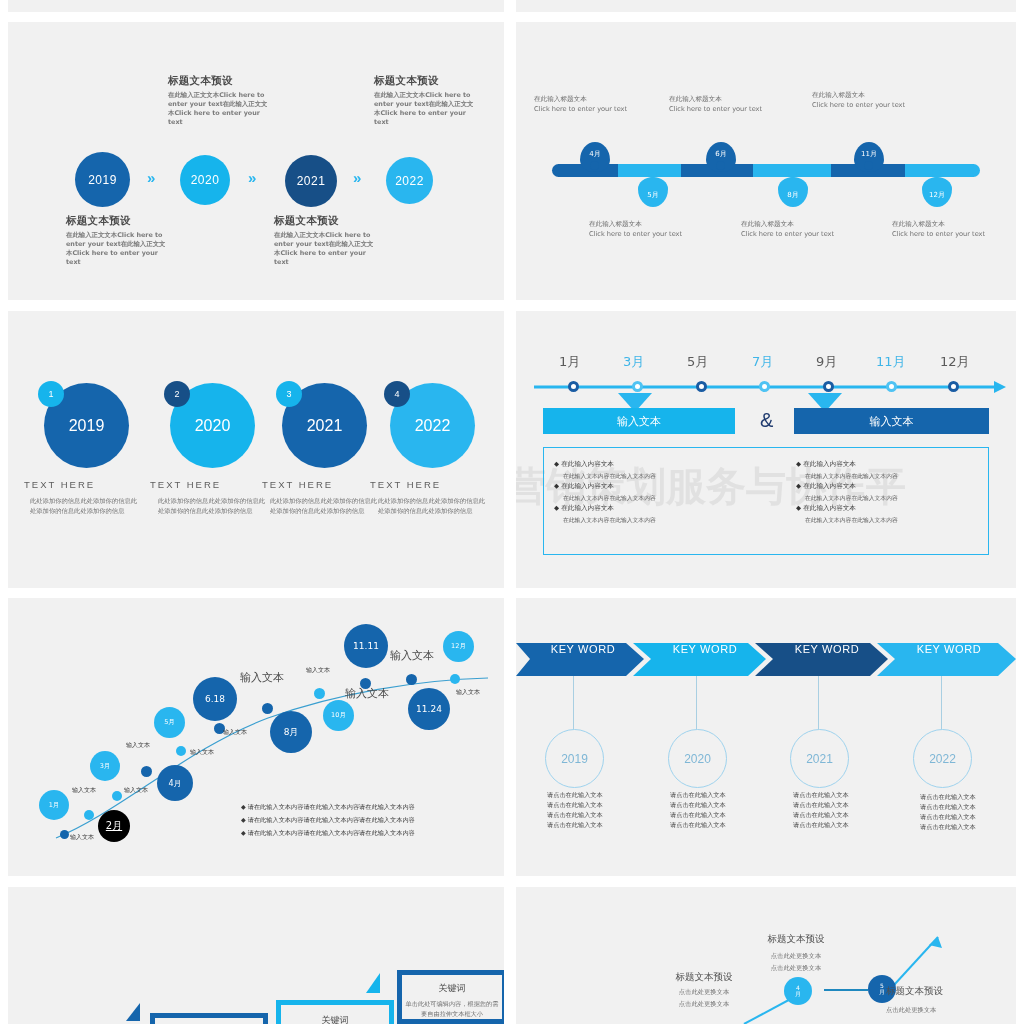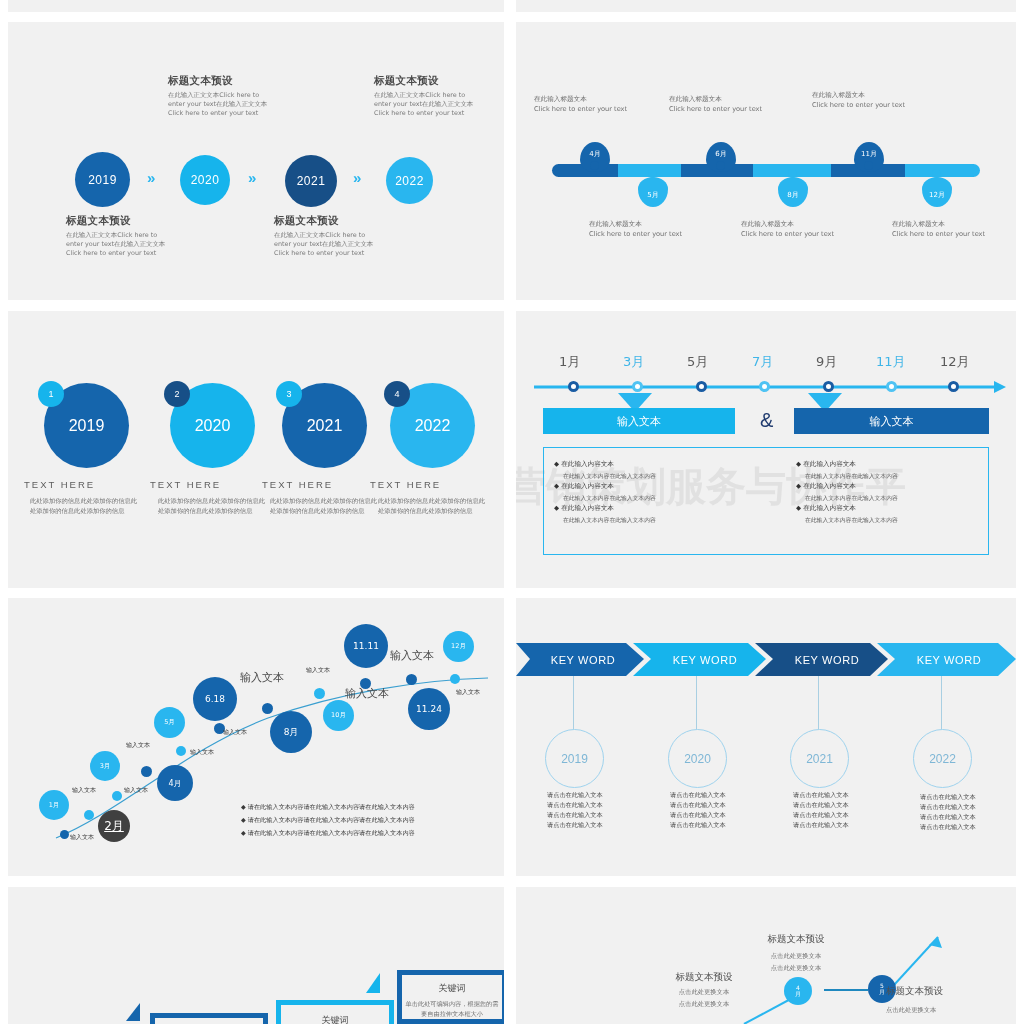--- a/index.html
+++ b/index.html
@@ -17,21 +17,21 @@
   .p4{left:516px;top:311px; width:500px;height:277px;}
   .p5{left:8px;  top:598px; width:496px;height:278px;}
   .p6{left:516px;top:598px; width:500px;height:278px;}
   .p7{left:8px;  top:887px; width:496px;height:137px;}
   .p8{left:516px;top:887px; width:500px;height:137px;}
   .topstrip{position:absolute;left:8px;top:0;width:496px;height:12px;background:#f1f1f1;}
   .topstrip2{position:absolute;left:516px;top:0;width:500px;height:12px;background:#f1f1f1;}
 
   .cn{font-family:"DejaVu Sans","Liberation Sans",sans-serif;}
   .ttl{color:#4a4a4a;font-size:10.5px;font-weight:bold;letter-spacing:.3px;}
-  .body-t{color:#7a7a7a;font-size:6.4px;line-height:9px;}
+  .body-t{color:#7a7a7a;font-size:6.4px;line-height:9px;font-weight:bold;}
 
   
   .circ{position:absolute;border-radius:50%;display:flex;align-items:center;justify-content:center;
         color:#fff;font-size:12px;letter-spacing:.5px;}
   .chev{position:absolute;color:#29b6ef;font-size:15px;font-weight:bold;letter-spacing:-4px;}
   .blk{position:absolute;width:105px;}
 
   
   .bar-seg{position:absolute;height:13px;}
   .pin{position:absolute;width:30px;height:30px;border-radius:50% 50% 50% 50%/60% 60% 40% 40%;
@@ -59,21 +59,21 @@
 
   
   .bub{position:absolute;border-radius:50%;display:flex;align-items:center;justify-content:center;
        color:#fff;}
   .bub:after{content:"";position:absolute;width:0;height:0;}
   .cdot{position:absolute;border-radius:50%;}
   .ilbl{position:absolute;color:#3b3b3b;font-size:6px;white-space:nowrap;}
   .ilbl.big{font-size:11px;color:#4b4b4b;}
 
   
-  .kw{position:absolute;height:33px;display:flex;align-items:center;justify-content:center;
+  .kw{position:absolute;height:33px;display:flex;justify-content:center;
       color:#fff;font-size:11px;letter-spacing:.6px;}
   .ring{position:absolute;width:57px;height:57px;border-radius:50%;border:1px solid #9fd3ee;
         display:flex;align-items:center;justify-content:center;color:#7fb7d6;font-size:12px;}
   .vline{position:absolute;width:1px;background:#a9cfe2;}
   .kwtxt{position:absolute;color:#4a4a4a;font-size:6.2px;line-height:10px;}
 
   
   .kbox{position:absolute;box-sizing:border-box;}
   .ktri{position:absolute;width:0;height:0;}
   .ktitle{position:absolute;color:#4a4a4a;font-size:9px;text-align:center;}
@@ -299,21 +299,21 @@
     <div class="cdot" style="left:206px;top:125px;width:11px;height:11px;background:#1565ac;"></div>
     <div class="cdot" style="left:254px;top:105px;width:11px;height:11px;background:#1565ac;"></div>
     <div class="cdot" style="left:306px;top:90px;width:11px;height:11px;background:#29b6ef;"></div>
     <div class="cdot" style="left:352px;top:80px;width:11px;height:11px;background:#1565ac;"></div>
     <div class="cdot" style="left:398px;top:76px;width:11px;height:11px;background:#1565ac;"></div>
     <div class="cdot" style="left:442px;top:76px;width:10px;height:10px;background:#29b6ef;"></div>
 
     <div class="bub cn" style="left:31px;top:192px;width:30px;height:30px;background:#29b6ef;font-size:6.5px;">
         <span>1月</span>
       </div>
-    <div class="bub cn" style="left:90px;top:212px;width:32px;height:32px;background:#404040;font-size:12px;text-decoration:underline;">
+    <div class="bub cn" style="left:90px;top:212px;width:32px;height:32px;background:#000000;font-size:10px;text-decoration:underline;">
         <span>2月</span>
       </div>
     <div class="bub cn" style="left:82px;top:153px;width:30px;height:30px;background:#29b6ef;font-size:6.5px;">
         <span>3月</span>
       </div>
     <div class="bub cn" style="left:149px;top:167px;width:36px;height:36px;background:#1565ac;font-size:8px;">
         <span>4月</span>
       </div>
     <div class="bub cn" style="left:146px;top:109px;width:31px;height:31px;background:#29b6ef;font-size:6.5px;">
         <span>5月</span>

